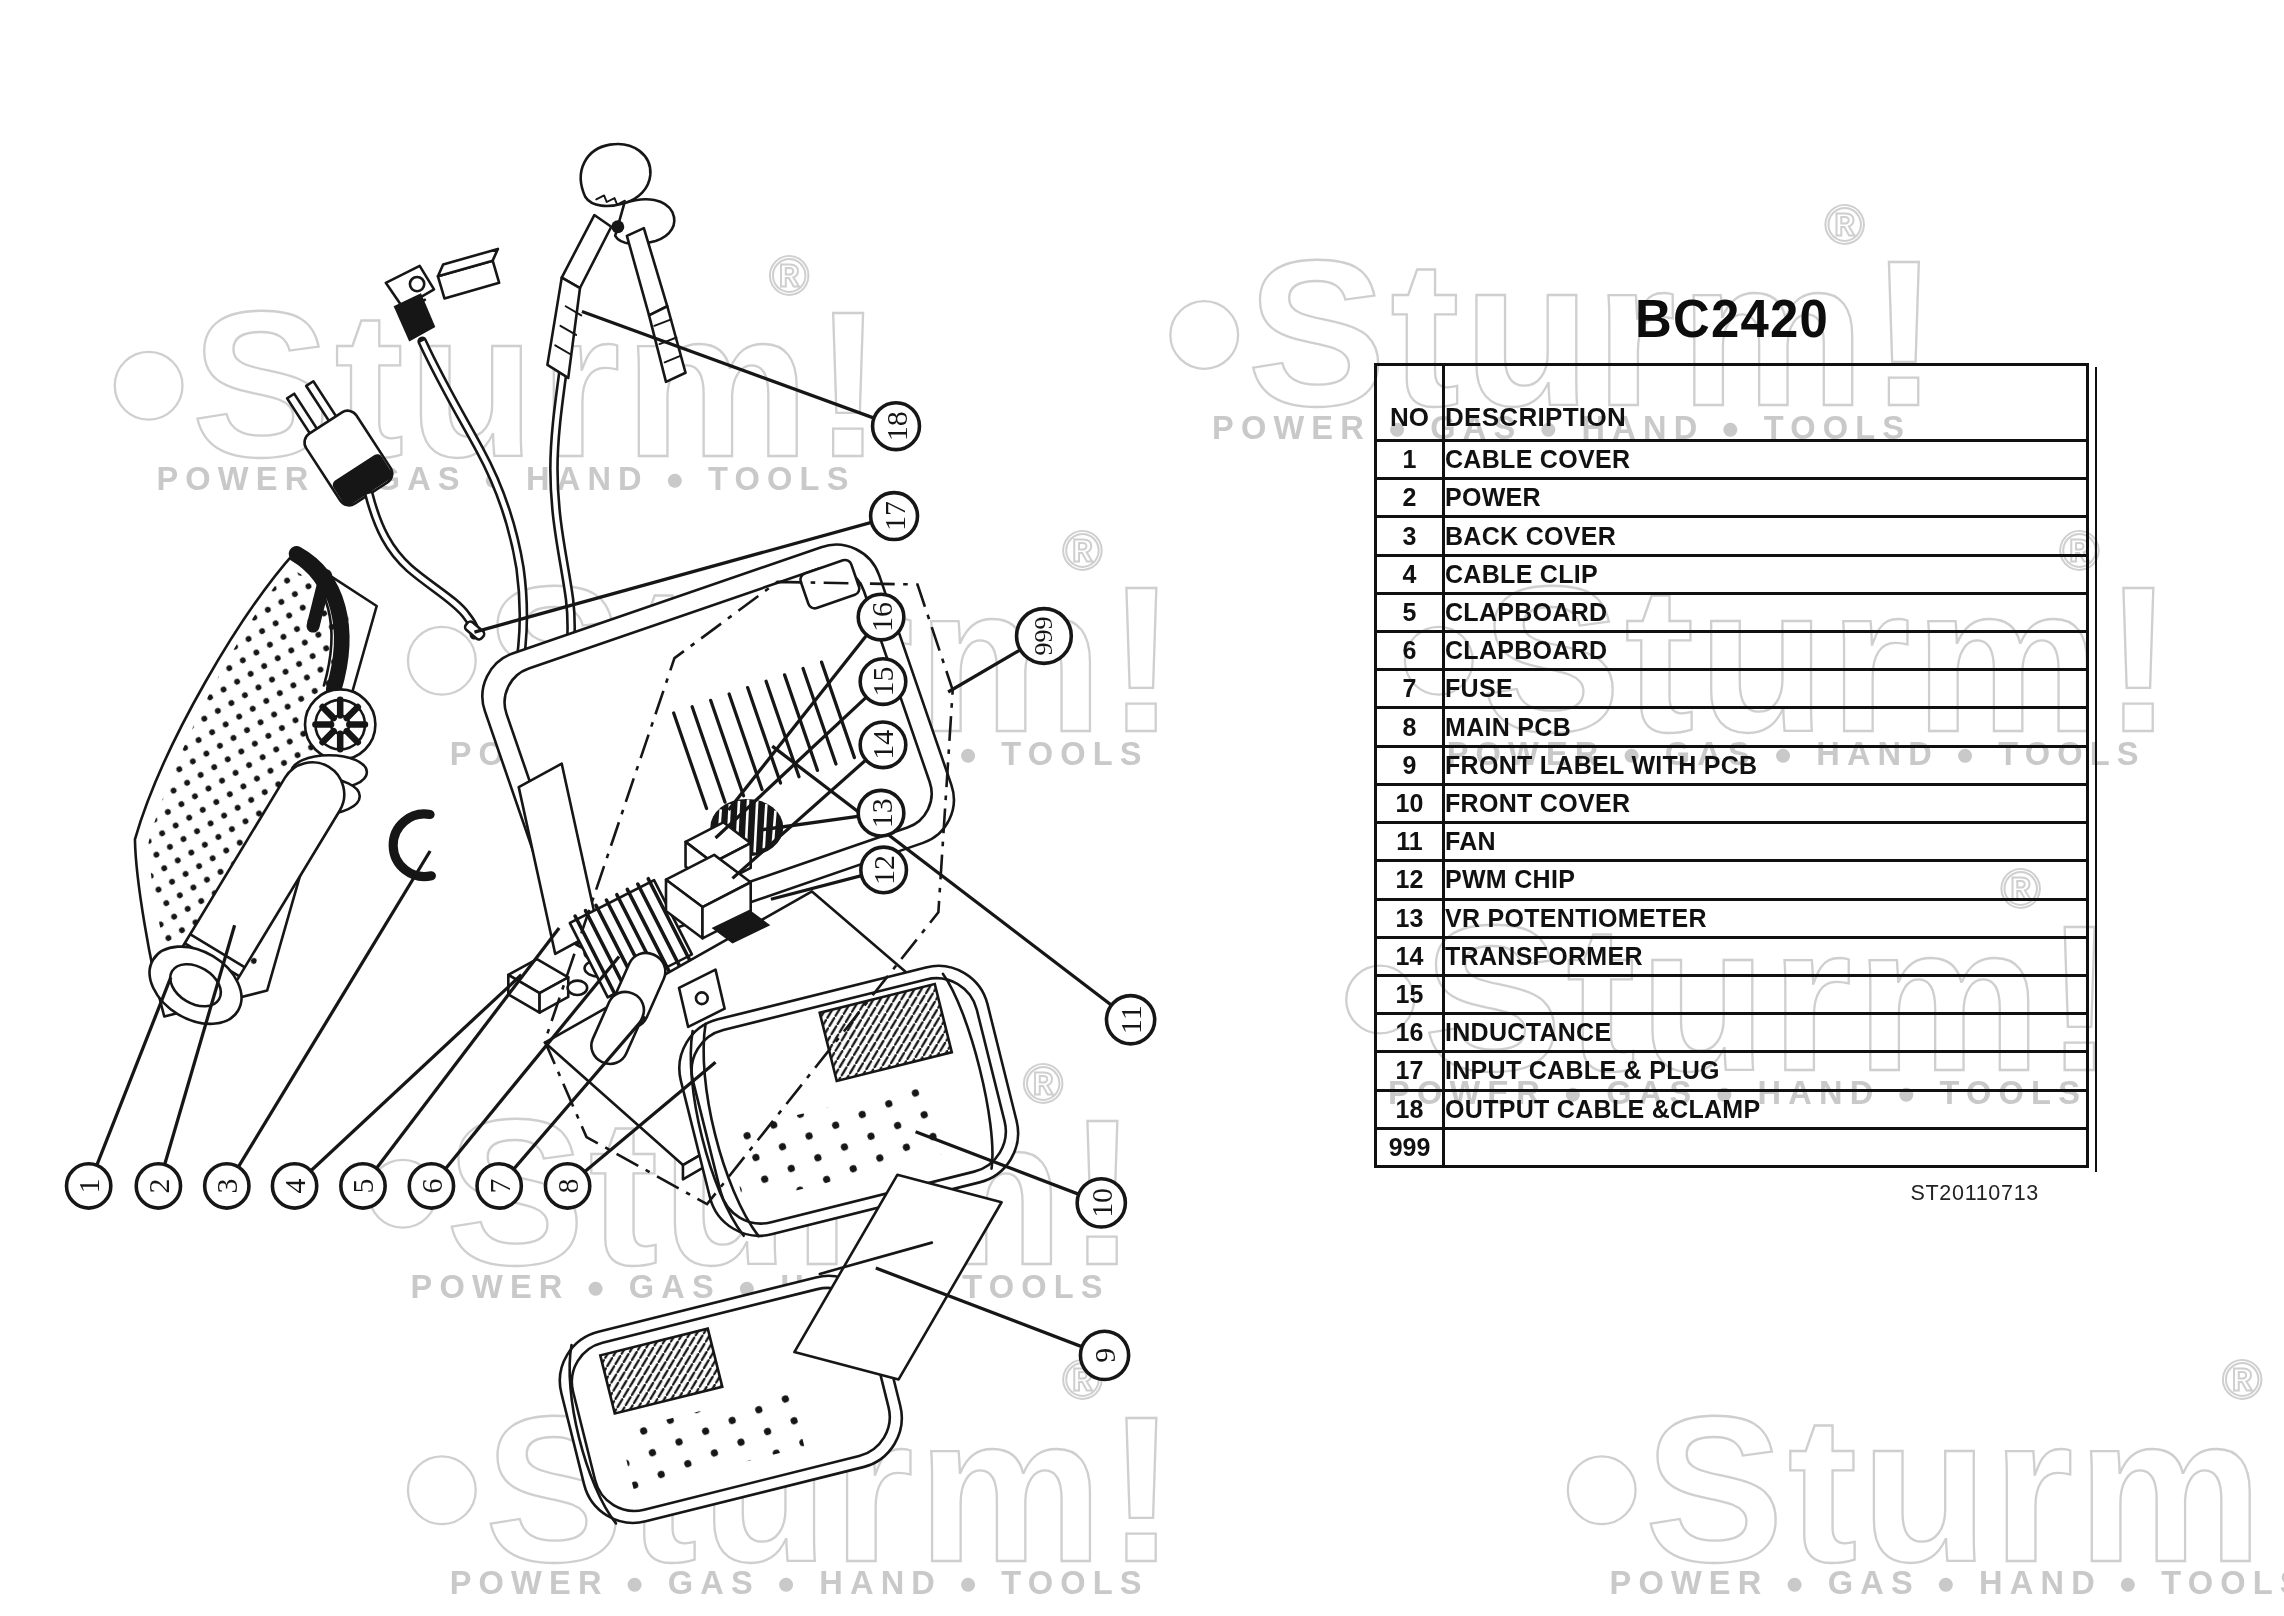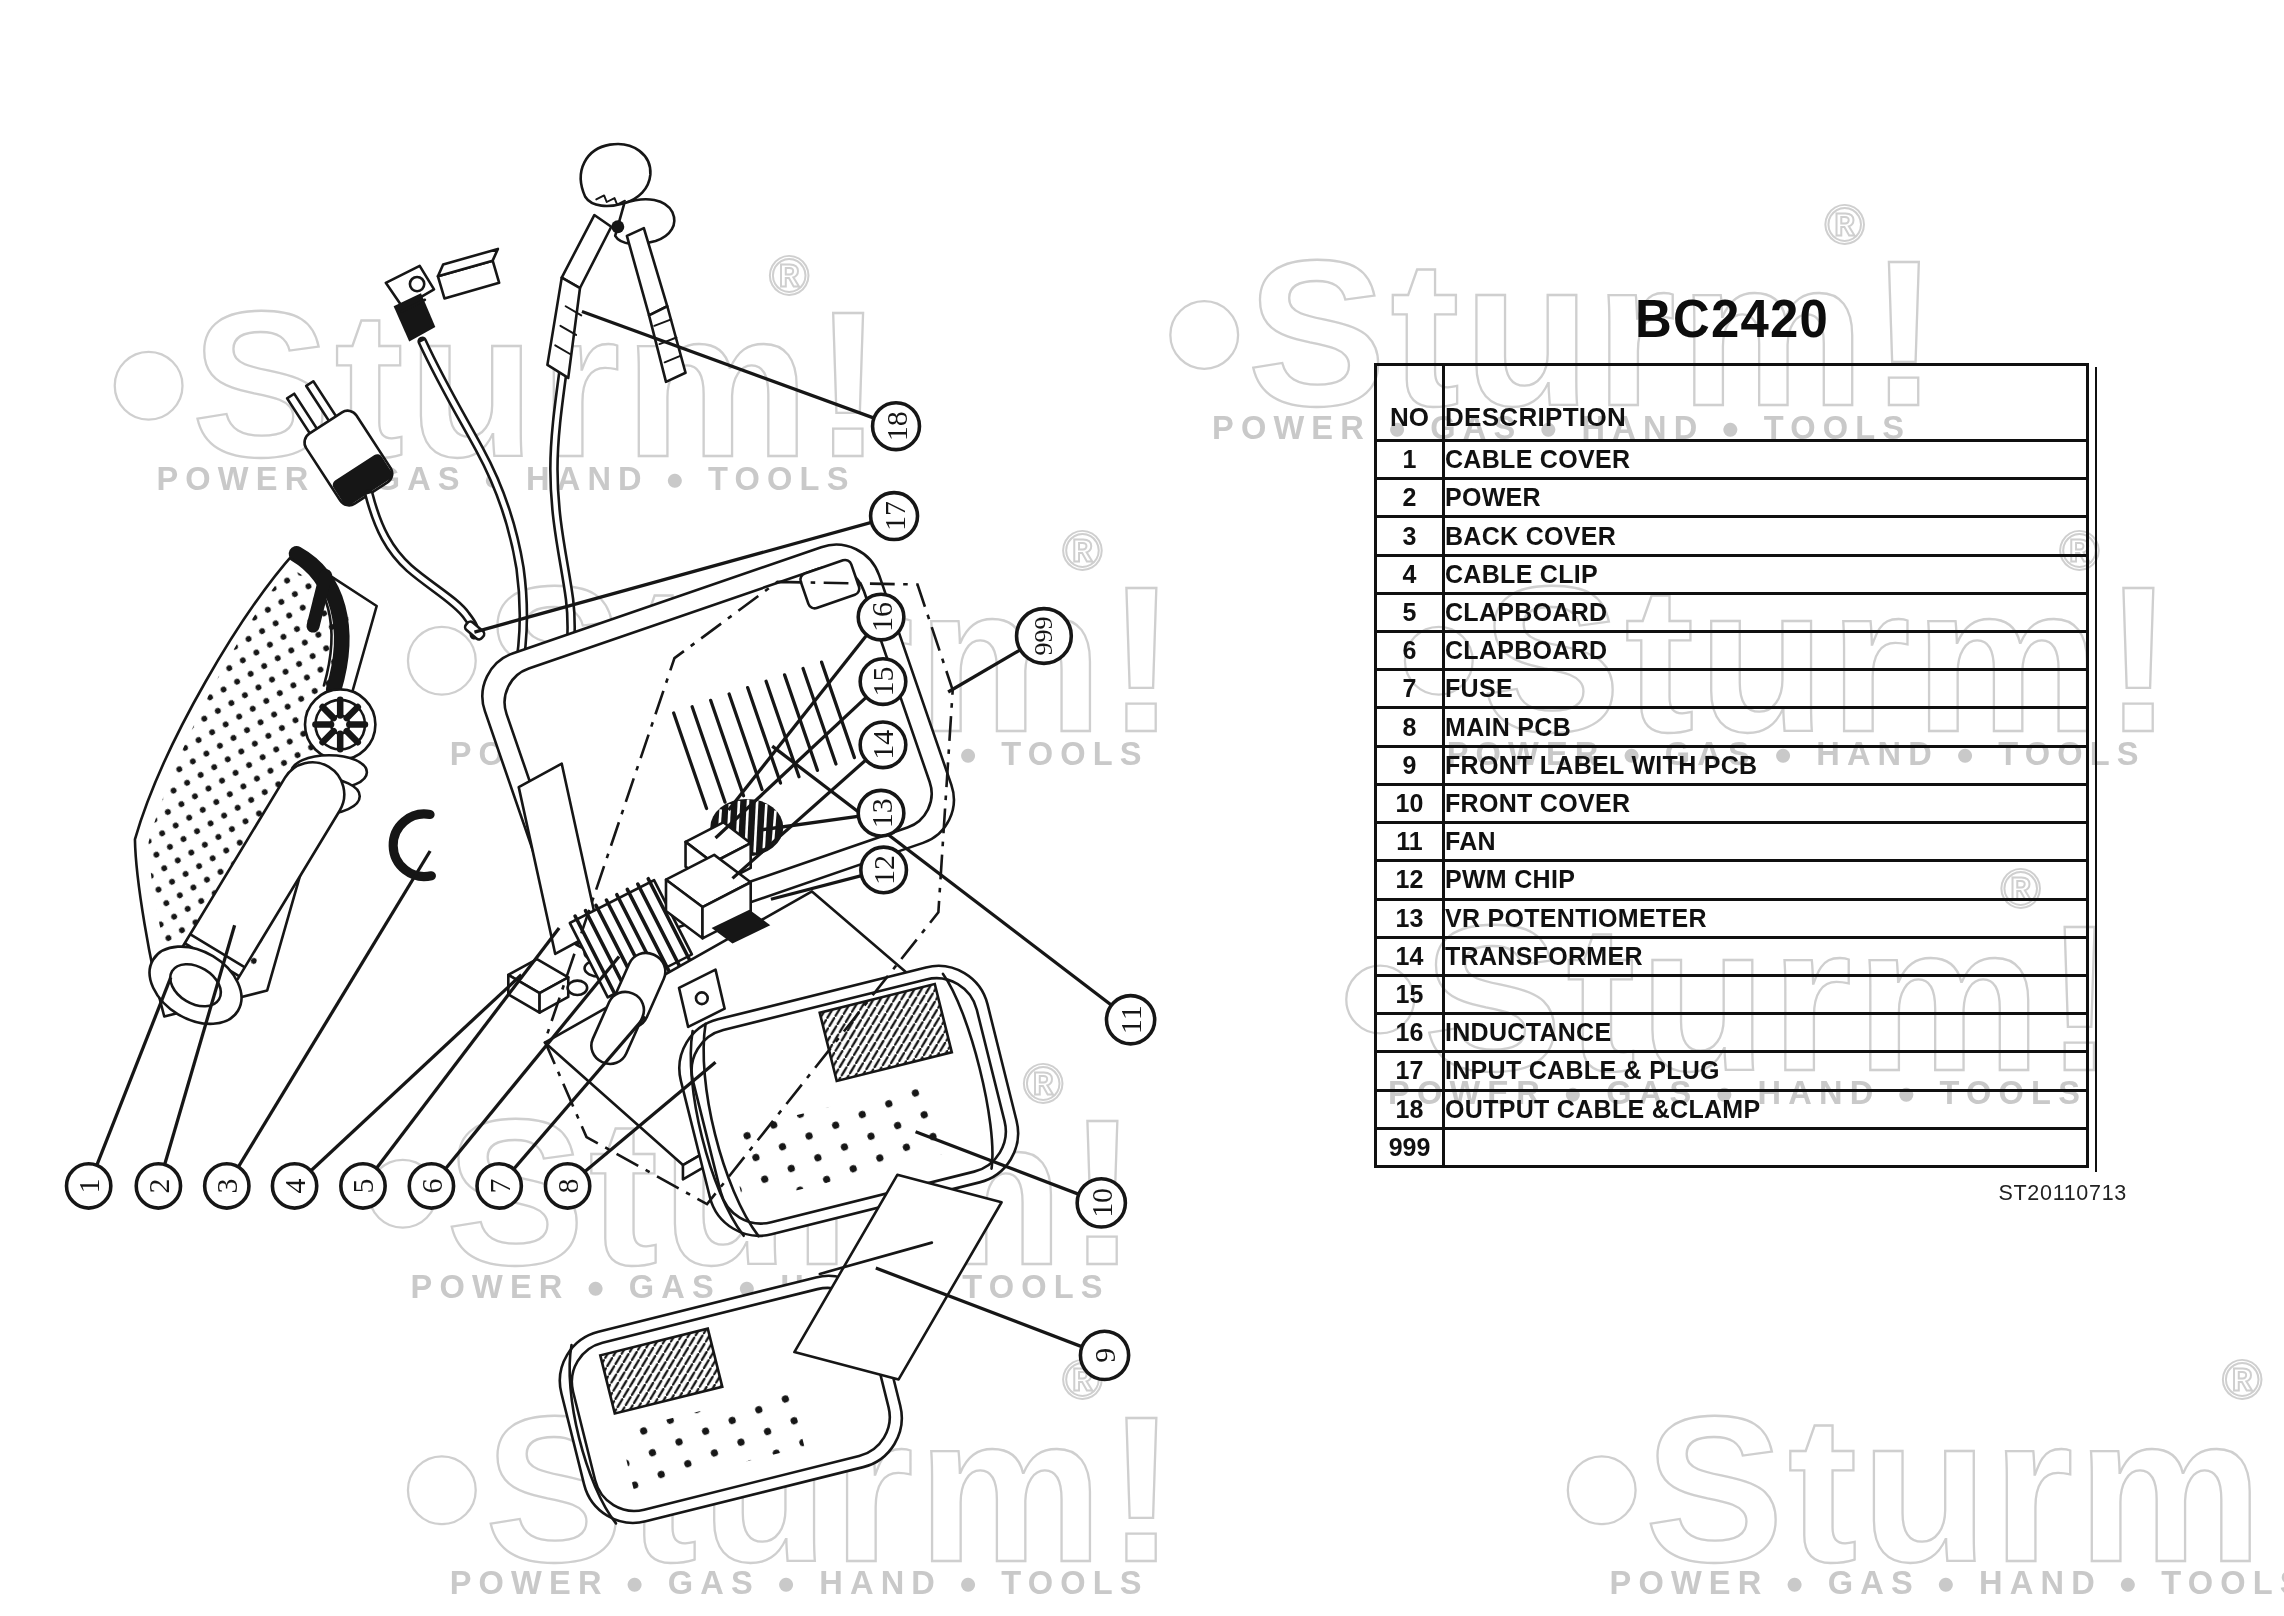--- a/index.html
+++ b/index.html
@@ -34,21 +34,21 @@
   .cell-no{border-right:3.3px solid #101010;display:flex;align-items:center;justify-content:center;
            font-weight:bold;font-size:25px;}
   .cell-desc{display:flex;align-items:center;font-weight:bold;font-size:25px;
              letter-spacing:0.3px;white-space:nowrap;}
   .prow.header .cell-no,.prow.header .cell-desc{align-items:flex-end;padding-bottom:6.5px;font-size:26px;}
   .tbl-shadow{position:absolute;left:2095px;top:367px;width:2px;height:805px;background:#101010;}
 
   .sheet-title{position:absolute;left:1375px;top:288px;width:714px;text-align:center;
                font-weight:bold;font-size:53px;letter-spacing:1.3px;color:#0d0d0d;
                transform:scaleX(.96);}
-  .doc-number{position:absolute;left:1918px;top:1181px;width:209px;text-align:right;
+  .doc-number{position:absolute;left:1830px;top:1181px;width:209px;text-align:right;
               font-size:21.5px;color:#222;letter-spacing:0.7px;}
 </style>
 </head>
 <body>
 
 <div id="page">
 
 <svg width="2284" height="1616" viewBox="0 0 3505 2480">
   <defs>
     <pattern id="dotsPanel" width="24" height="24" patternUnits="userSpaceOnUse" patternTransform="rotate(-30)">

